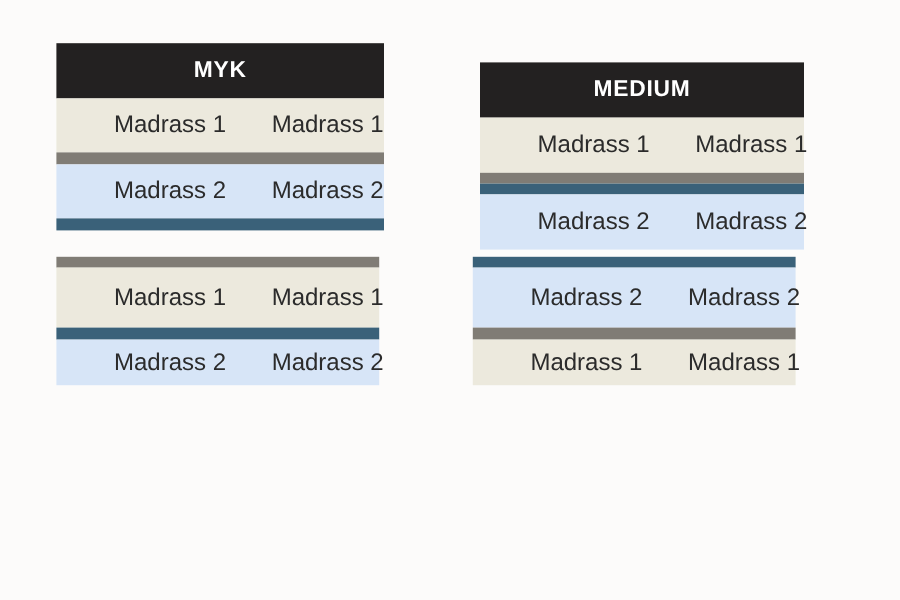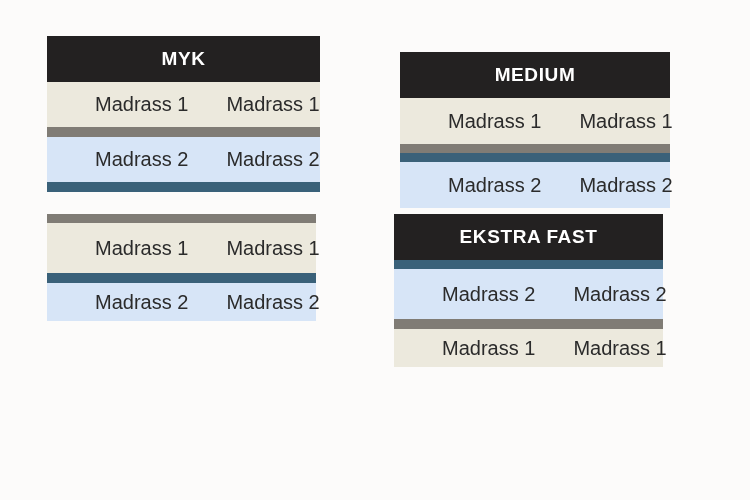--- a/index.html
+++ b/index.html
@@ -114,21 +114,20 @@
       <span class="layer-cell second">Madrass 1</span>
     </div>
     <div class="stripe stripe-navy" style="height:10px;"></div>
     <div class="layer layer-blue" style="height:38px;">
       <span class="layer-cell">Madrass 2</span>
       <span class="layer-cell second">Madrass 2</span>
     </div>
   </div>
 
   <div class="panel" id="panel-ekstra-fast" style="left:394px; top:214px; width:269px; height:153px;">
-    <div class="panel-header">EKSTRA FAST</div>
     <div class="stripe stripe-navy" style="height:9px;"></div>
     <div class="layer layer-blue" style="height:50px;">
       <span class="layer-cell">Madrass 2</span>
       <span class="layer-cell second">Madrass 2</span>
     </div>
     <div class="stripe stripe-gray" style="height:10px;"></div>
     <div class="layer layer-beige" style="height:38px;">
       <span class="layer-cell">Madrass 1</span>
       <span class="layer-cell second">Madrass 1</span>
     </div>

